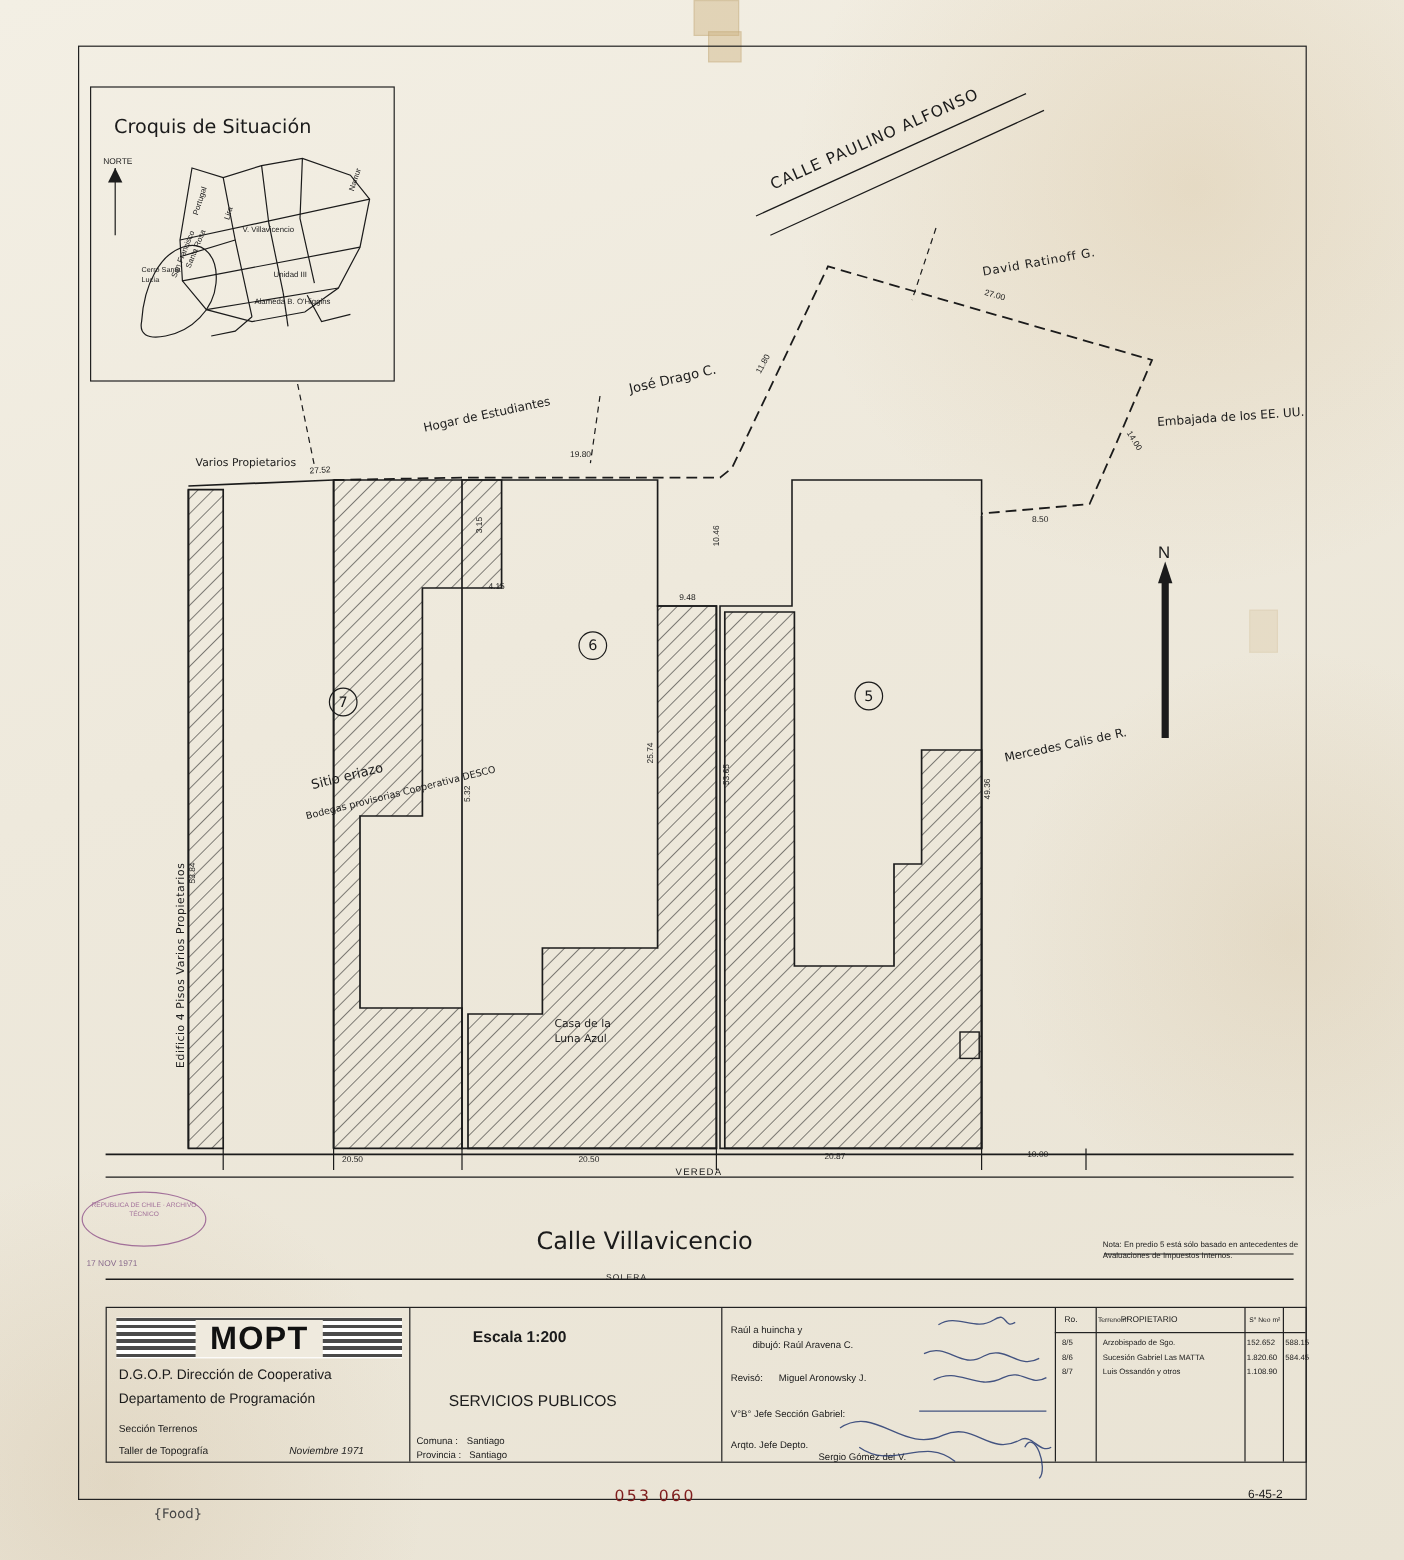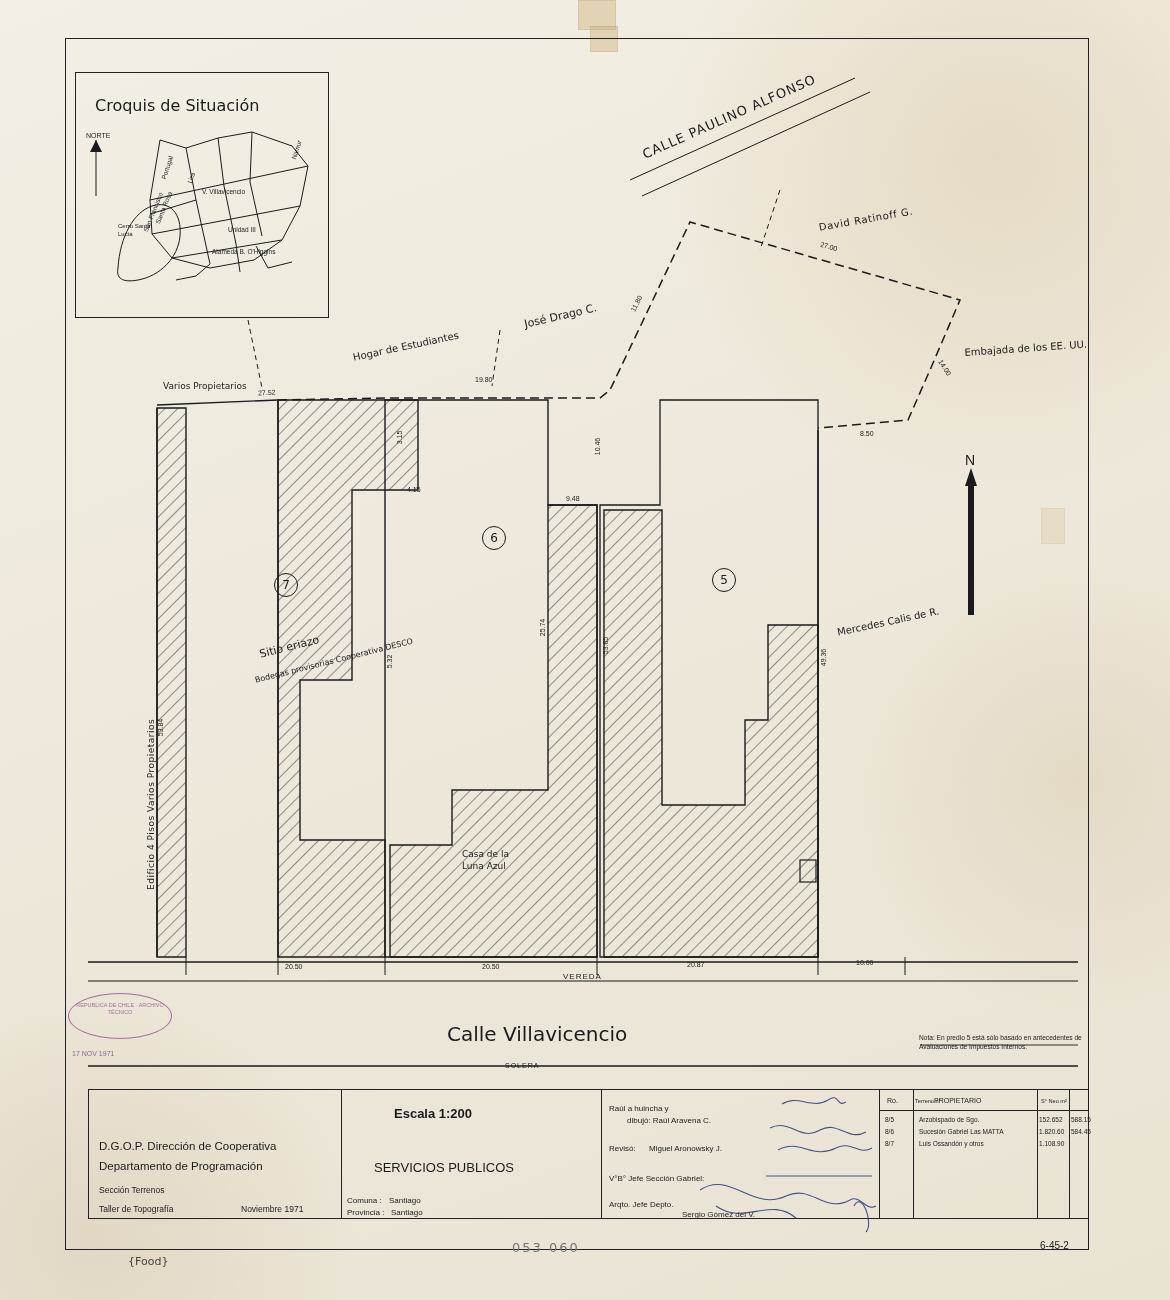--- a/index.html
+++ b/index.html
@@ -214,25 +214,28 @@
 <div class="lbl" style="left:919px;top:1034px;font-size:6.6px;width:172px;white-space:normal;line-height:8.5px;">Nota: En predio 5 está sólo basado en antecedentes de Avaluaciones de Impuestos Internos.</div>
 
 <div class="stamp">REPUBLICA DE CHILE · ARCHIVO TÉCNICO</div>
 <div class="stamp2">17 NOV 1971</div>
 
 <div class="titleblock">
   <div class="tb-cell" style="left:252px;"></div>
   <div class="tb-cell" style="left:512px;"></div>
   <div class="tb-cell" style="left:790px;"></div>
 
+  <div class="mopt-band">
+    <span>MOPT</span>
+  </div>
   <div class="lbl md" style="left:10px;top:50px;font-size:11.5px;">D.G.O.P. Dirección de Cooperativa</div>
   <div class="lbl md" style="left:10px;top:70px;font-size:11.5px;">Departamento de Programación</div>
   <div class="lbl sm" style="left:10px;top:95px;font-size:8.5px;">Sección  Terrenos</div>
   <div class="lbl sm" style="left:10px;top:114px;font-size:8.5px;text-align:center;">Taller de Topografía</div>
-  <div class="lbl sm" style="left:152px;top:114px;font-size:8.5px;">Noviembre 1971</div>
+  <div class="lbl sm" style="left:152px;top:114px;font-size:8.5px;font-style:italic;">Noviembre 1971</div>
 
   <div class="lbl sm" style="left:258px;top:106px;font-size:8px;">Comuna  :</div>
   <div class="lbl sm" style="left:300px;top:106px;font-size:8px;">Santiago</div>
   <div class="lbl sm" style="left:258px;top:118px;font-size:8px;">Provincia :</div>
   <div class="lbl sm" style="left:302px;top:118px;font-size:8px;">Santiago</div>
 
   <div class="lbl" style="left:305px;top:16px;font-size:13px;font-weight:bold;">Escala  1:200</div>
   <div class="lbl" style="left:285px;top:70px;font-size:13px;">SERVICIOS   PUBLICOS</div>
 
   <div class="lbl sm" style="left:520px;top:14px;font-size:8px;">Raúl a huincha y</div>
@@ -274,15 +277,15 @@
     <path d="M782,1104 C798,1094 812,1110 828,1100 C840,1092 836,1108 846,1102"></path>
     <path d="M770,1128 C790,1118 800,1142 820,1130 C838,1120 848,1142 866,1132"></path>
     <path d="M778,1150 C800,1138 812,1160 836,1148 C852,1140 858,1156 872,1148"></path>
     <path d="M766,1176 L872,1176"></path>
     <path d="M700,1190 C730,1170 752,1212 786,1196 C812,1184 824,1214 850,1200 C860,1194 866,1212 876,1206"></path>
     <path d="M716,1206 C744,1226 770,1196 796,1218"></path>
     <path d="M854,1206 C862,1190 874,1224 866,1232"></path>
   </g>
 </svg>
 
-<div class="lbl hand" style="left:512px;top:1240px;font-size:13px;color:#737373;letter-spacing:2px;">053 060</div>
+<div class="lbl hand" style="left:512px;top:1240px;font-size:13px;color:#7f1d1d;letter-spacing:2px;">053 060</div>
 <div class="lbl" style="left:1040px;top:1240px;font-size:10px;">6-45-2</div>
 <div class="lbl hand" style="left:128px;top:1255px;font-size:11px;color:#444;">{Food}</div>
 
 </body></html>

